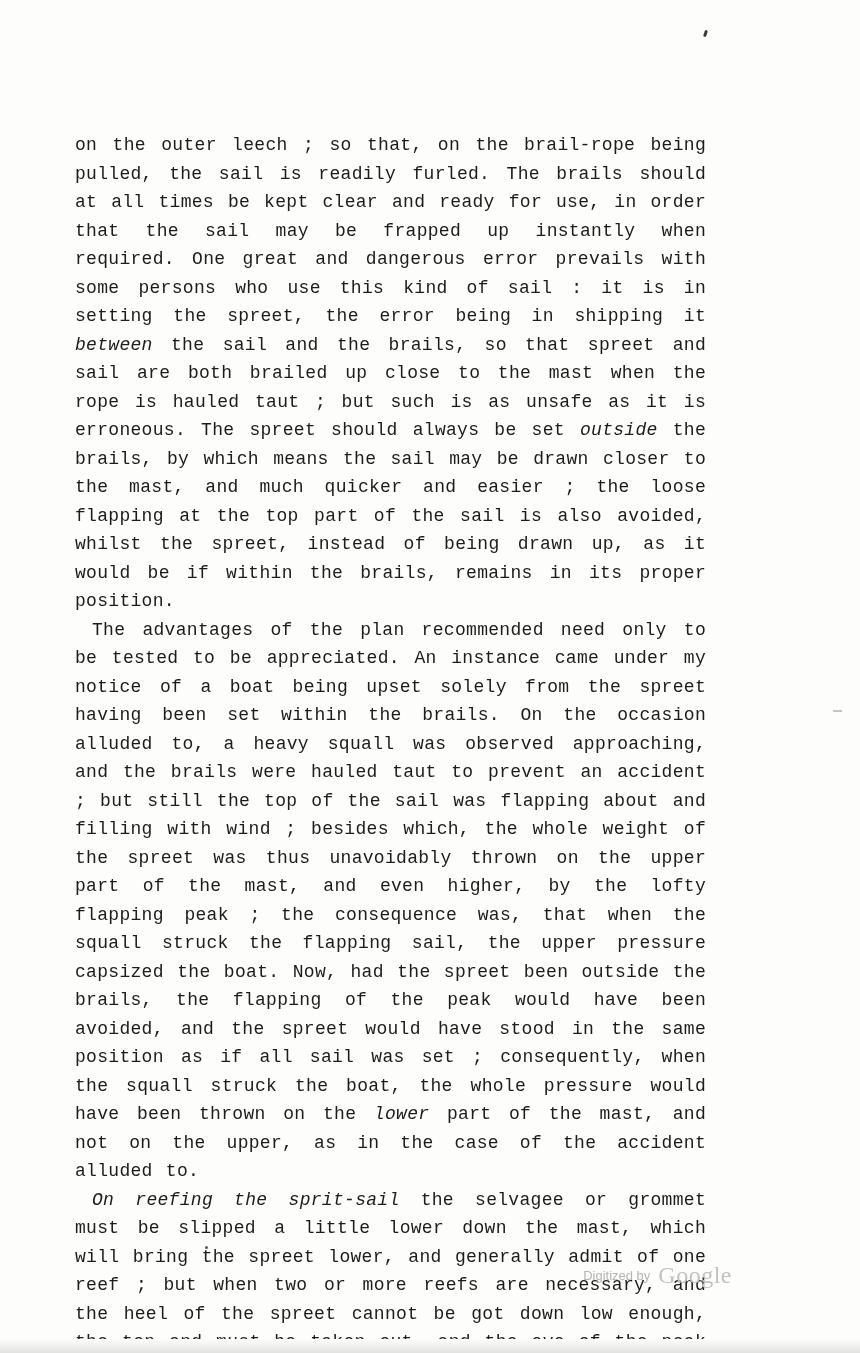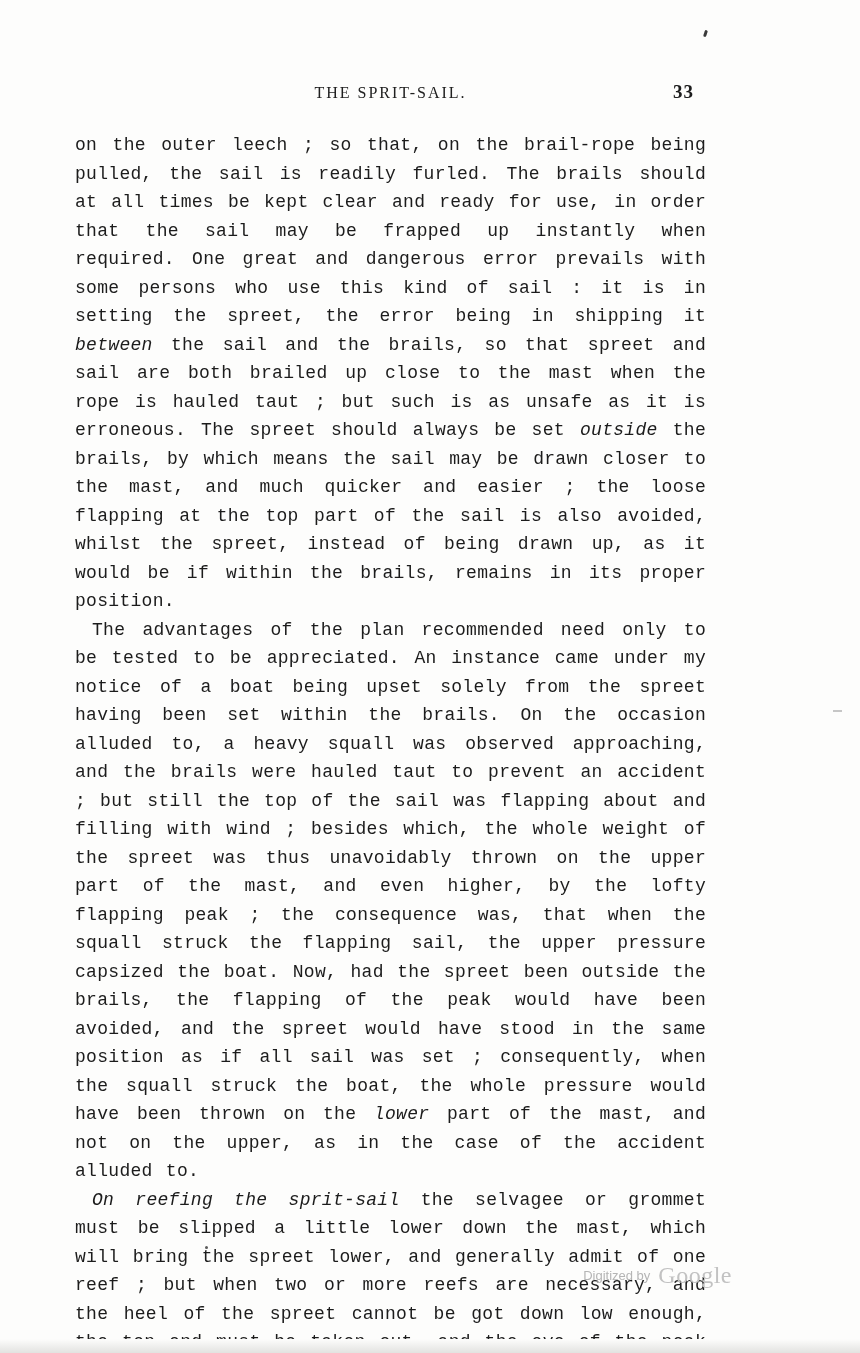--- a/index.html
+++ b/index.html
@@ -113,24 +113,20 @@
     left: 0; right: 0; bottom: 0;
     height: 14px;
     background: linear-gradient(#fdfdfc, #e2e2e0);
   }
 </style>
 </head>
 <body>
 
 <div class="scan-page">
 
-  <div class="page-header">
-    <span class="running-title">THE SPRIT-SAIL.</span>
-    <span class="page-number">33</span>
-  </div>
 
   <div class="body-text" id="paragraphs">
 
   <p class="para"><span>on the outer leech ; so that, on the brail-rope being pulled, the sail is readily furled.  The brails should at all times be kept clear and ready for use, in order that the sail may be frapped up instantly when required.  One great and dangerous error prevails with some persons who use this kind of sail : it is in setting the spreet, the error being in shipping it </span><span class="it">between</span><span> the sail and the brails, so that spreet and sail are both brailed up close to the mast when the rope is hauled taut ; but such is as unsafe as it is erroneous.  The spreet should always be set </span><span class="it">outside</span><span> the brails, by which means the sail may be drawn closer to the mast, and much quicker and easier ; the loose flapping at the top part of the sail is also avoided, whilst the spreet, instead of being drawn up, as it would be if within the brails, remains in its proper position.</span></p>
       <p class="para indent"><span>The advantages of the plan recommended need only to be tested to be appreciated.  An instance came under my notice of a boat being upset solely from the spreet having been set within the brails.  On the occasion alluded to, a heavy squall was observed approaching, and the brails were hauled taut to prevent an accident ; but still the top of the sail was flapping about and filling with wind ; besides which, the whole weight of the spreet was thus unavoidably thrown on the upper part of the mast, and even higher, by the lofty flapping peak ; the consequence was, that when the squall struck the flapping sail, the upper pressure capsized the boat.  Now, had the spreet been outside the brails, the flapping of the peak would have been avoided, and the spreet would have stood in the same position as if all sail was set ; consequently, when the squall struck the boat, the whole pressure would have been thrown on the </span><span class="it">lower</span><span> part of the mast, and not on the upper, as in the case of the accident alluded to.</span></p>
       <p class="para indent"><span class="it">On reefing the sprit-sail</span><span> the selvagee or grommet must be slipped a little lower down the mast, which will bring the spreet lower, and generally admit of one reef ; but when two or more reefs are necessary, and the heel of the spreet cannot be got down low enough, the top end must be taken out, and the eye of the peak lashed securely to the spreet, about a foot or so from the top ; this mode of ‘ reefing the spreet ’ will have</span></p>
       <div class="signature">D</div>
     </div>
 
   <div class="watermark">

